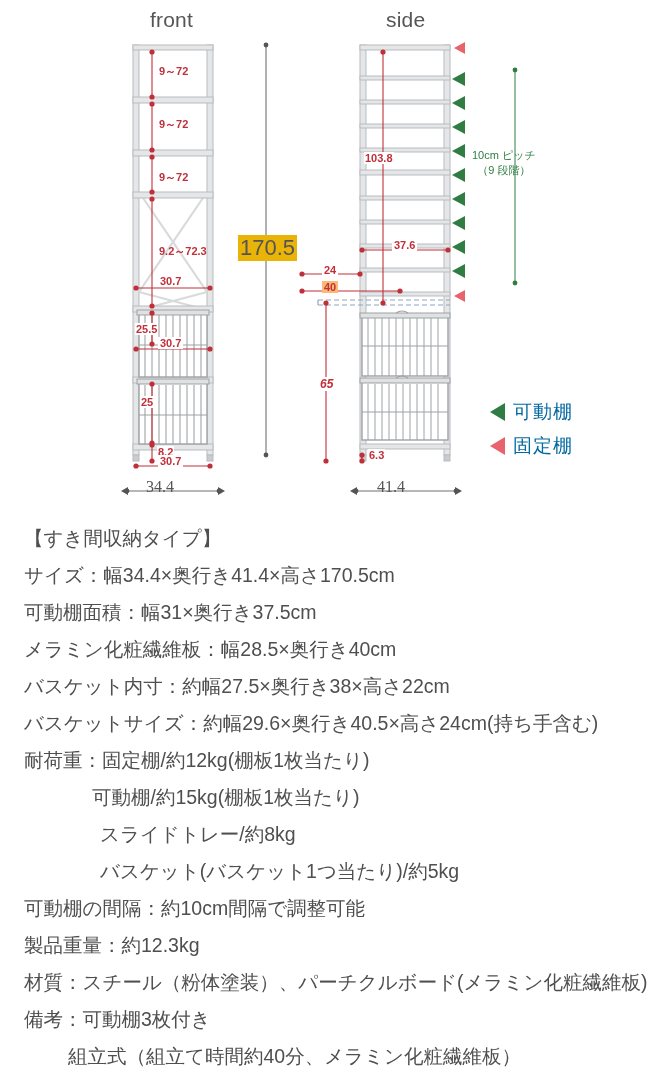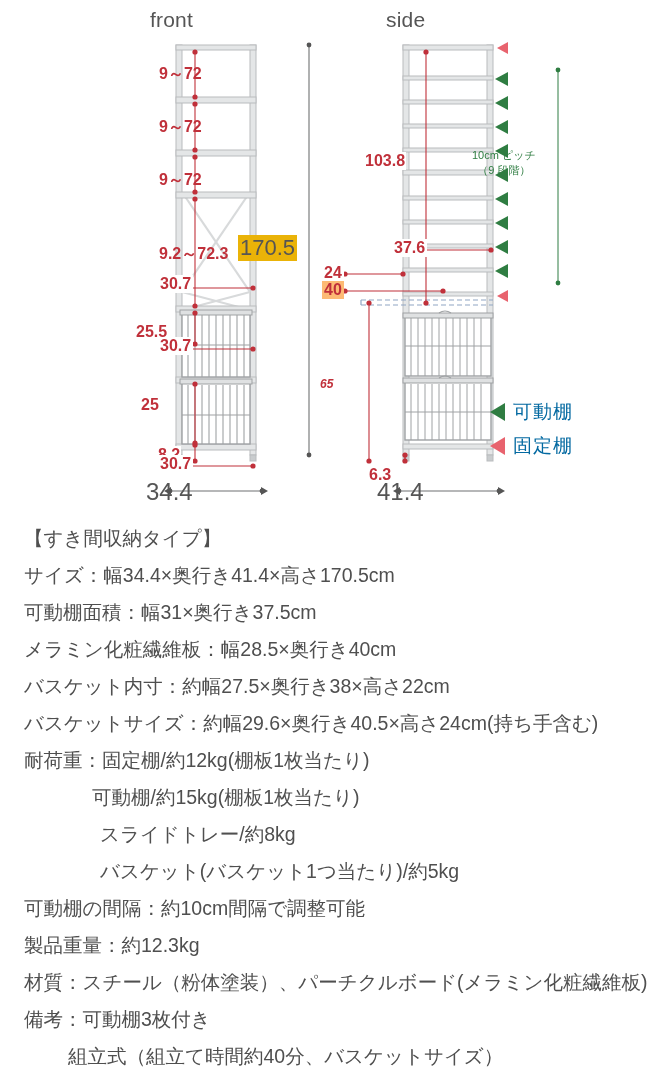--- a/index.html
+++ b/index.html
@@ -16,53 +16,53 @@
     overflow: hidden;
   }
 
   
   #diagram {
     position: absolute;
     left: 0;
     top: 0;
     width: 564px;
     height: 515px;
-    padding-left: 43px;
   }
   #diagram svg { display: block; }
 
   .view-title {
     position: absolute;
     font-size: 21px;
     color: #555555;
     letter-spacing: 0.2px;
     font-family: "Liberation Sans", "DejaVu Sans", sans-serif;
   }
   #title-front { left: 150px; top: 8px; }
   #title-side  { left: 386px; top: 8px; }
 
   
   .dim {
     position: absolute;
     color: #c0303a;
-    font-size: 16px;
+    font-size: 11px;
     font-weight: bold;
     white-space: nowrap;
     font-family: "Liberation Sans", "DejaVu Sans", sans-serif;
   }
   .dim.big { font-size: 12px; }
 
   .dim-dark {
     position: absolute;
     color: #555555;
     font-size: 22px;
     white-space: nowrap;
   }
   .dim-dark.w {
-    font-size: 24px;
+    font-size: 16px;
+    font-family: Liberation Serif, serif;
   }
 
   .pitch-label {
     position: absolute;
     color: #2f7d42;
     font-size: 11px;
     line-height: 15px;
     text-align: center;
     white-space: nowrap;
   }
@@ -349,21 +349,21 @@
   <div class="dim" style="left:158px; top:337px; background:#fff; padding:0 2px;">30.7</div>
   <div class="dim" style="left:140px; top:396px; background:#fff; padding:0 1px;">25</div>
   <div class="dim" style="left:157px; top:446px; background:#fff; padding:0 1px;">8.2</div>
   <div class="dim" style="left:158px; top:455px; background:#fff; padding:0 2px;">30.7</div>
 
   <div class="dim" style="left:364px; top:152px; background:#fff; padding:0 1px;">103.8</div>
   <div class="dim" style="left:392px; top:239px; background:#fff; padding:0 2px;">37.6</div>
   <div class="dim" style="left:322px; top:264px; background:#fff; padding:0 2px;">24</div>
   <div class="dim" style="left:322px; top:281px; background:#fdba74; padding:0 2px;">40</div>
   <div class="dim big" style="left:318px; top:377px; background:#fff; padding:0 2px;font-style:italic;">65</div>
-  <div class="dim" style="left:368px; top:466px; background:#fff; padding:0 1px;">6.3</div>
+  <div class="dim" style="left:368px; top:449px; background:#fff; padding:0 1px;">6.3</div>
 
   <div class="dim-dark" style="left:238px; top:235px; background:#eab308; padding:0 2px;">170.5</div>
   <div class="dim-dark w" style="left:146px; top:478px;">34.4</div>
   <div class="dim-dark w" style="left:377px; top:478px;">41.4</div>
 
   <div class="pitch-label" style="left:472px; top:148px;">
     <div>10cm ピッチ</div>
     <div>（9 段階）</div>
   </div>
 
@@ -387,14 +387,14 @@
     <div class="spec-line">バスケット内寸：約幅27.5×奥行き38×高さ22cm</div>
     <div class="spec-line">バスケットサイズ：約幅29.6×奥行き40.5×高さ24cm(持ち手含む)</div>
     <div class="spec-line">耐荷重：固定棚/約12kg(棚板1枚当たり)</div>
     <div class="spec-line indent1">可動棚/約15kg(棚板1枚当たり)</div>
     <div class="spec-line indent2">スライドトレー/約8kg</div>
     <div class="spec-line indent2">バスケット(バスケット1つ当たり)/約5kg</div>
     <div class="spec-line">可動棚の間隔：約10cm間隔で調整可能</div>
     <div class="spec-line">製品重量：約12.3kg</div>
     <div class="spec-line">材質：スチール（粉体塗装）、パーチクルボード(メラミン化粧繊維板)</div>
     <div class="spec-line">備考：可動棚3枚付き</div>
-    <div class="spec-line indent3">組立式（組立て時間約40分、バスケットサイズ）</div>
+    <div class="spec-line indent3">組立式（組立て時間約40分、メラミン化粧繊維板）</div>
   </div>
 
 </body></html>

